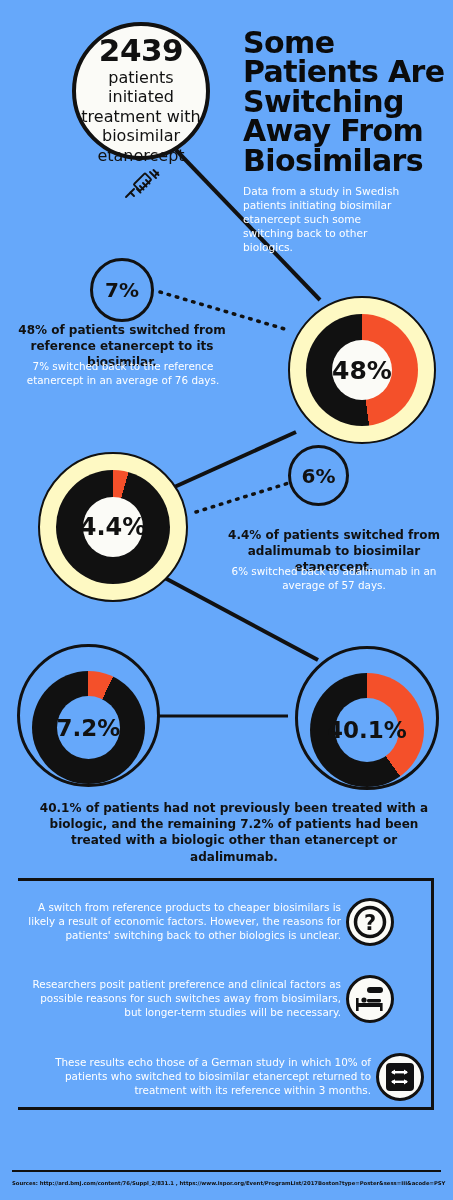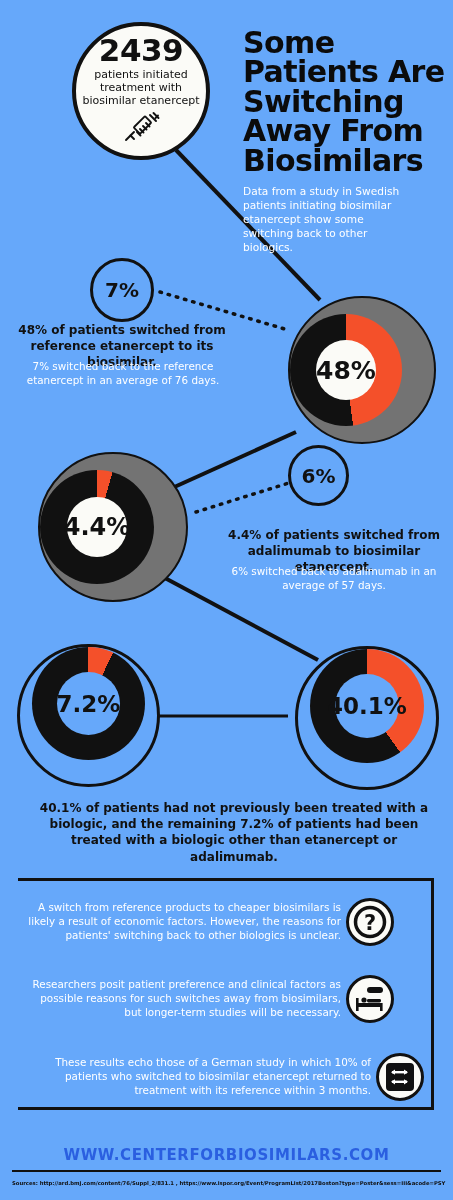--- a/index.html
+++ b/index.html
@@ -42,21 +42,21 @@
     padding-top: 8px;
   }
   #hero-number {
     font-size: 31px;
     font-weight: 700;
     color: #111;
     line-height: 1.05;
     letter-spacing: -0.5px;
   }
   #hero-sub {
-    font-size: 11px;
+    font-size: 16px;
     color: #111;
     text-align: center;
     line-height: 1.22;
     width: 122px;
     margin-top: 1px;
   }
   #syringe-icon {
     margin-top: 3px;
   }
 
@@ -99,42 +99,42 @@
     left: 0; top: 0; right: 0; bottom: 0;
     display: flex;
     align-items: center;
     justify-content: center;
     font-weight: 700;
     color: #111;
   }
 
   
   .donut-filled {
-    background: #737373;
+    background: #fef9c3;
     border: 2.5px solid #111;
     box-sizing: border-box;
-    display: flex; align-items: center; 
+    display: flex; align-items: center; justify-content: center;
   }
   .donut-inner {
     position: relative;
     border-radius: 50%;
   }
   .donut-hole {
     position: absolute;
     border-radius: 50%;
     background: #fbfbf7;
   }
   .donut-hole-blue { background: #66a8fa; }
 
   
   .donut-outline {
     border-radius: 50%;
     border: 3px solid #111;
     box-sizing: border-box;
-    display: flex; align-items: flex-start; justify-content: center;
+    display: flex; align-items: flex-end; justify-content: center;
     background: transparent;
   }
 
   #donut-48 { left: 288px; top: 296px; width: 148px; height: 148px; }
   #donut-48 .donut-inner { width: 112px; height: 112px; }
   #donut-48 .donut-hole { left: 26px; top: 26px; width: 60px; height: 60px; }
   #donut-48 .donut-label { font-size: 25px; }
 
   #donut-44 { left: 38px; top: 452px; width: 150px; height: 150px; }
   #donut-44 .donut-inner { width: 114px; height: 114px; }
@@ -262,21 +262,21 @@
           <line x1="29" y1="4" x2="35" y2="10"></line>
           <line x1="32.5" y1="2" x2="37.5" y2="7"></line>
           <line x1="34.5" y1="7" x2="37" y2="4.5"></line>
         </g>
       </svg>
     </div>
   </div>
 
   <div class="abs" id="title-block">
     <div id="main-title">Some Patients Are Switching Away From Biosimilars</div>
-    <div id="title-desc">Data from a study in Swedish patients initiating biosimilar etanercept show some switching back to other biologics.</div>
+    <div id="title-desc">Data from a study in Swedish patients initiating biosimilar etanercept such some switching back to other biologics.</div>
   </div>
 
   <div class="abs bubble" id="bubble-7">
     <span>7%</span>
   </div>
 
   <div class="abs donut donut-filled" id="donut-48">
     <div class="donut-inner" style="background: conic-gradient(#f4502a 0deg 172.8deg, #111111 172.8deg 360deg);">
       <div class="donut-hole"></div>
       <div class="donut-label">48%</div>
@@ -357,17 +357,16 @@
           <polygon points="7,11.2 11,8.6 11,13.8"></polygon>
           <polygon points="24,11.2 20,8.6 20,13.8"></polygon>
           <rect x="8" y="19.6" width="15" height="2.4"></rect>
           <polygon points="7,20.8 11,18.2 11,23.4"></polygon>
           <polygon points="24,20.8 20,18.2 20,23.4"></polygon>
         </g>
       </svg>
     </div>
   </div>
 
-  <div class="abs" id="footer-url">WWW.CENTERFORBIOSIMILARS.COM</div>
   <div class="abs" id="footer-rule"></div>
   <div class="abs" id="footer-sources">Sources: http://ard.bmj.com/content/76/Suppl_2/831.1 , https://www.ispor.org/Event/ProgramList/2017Boston?type=Poster&amp;sess=III&amp;acode=PSY</div>
 
 </div>
 
 </body></html>

